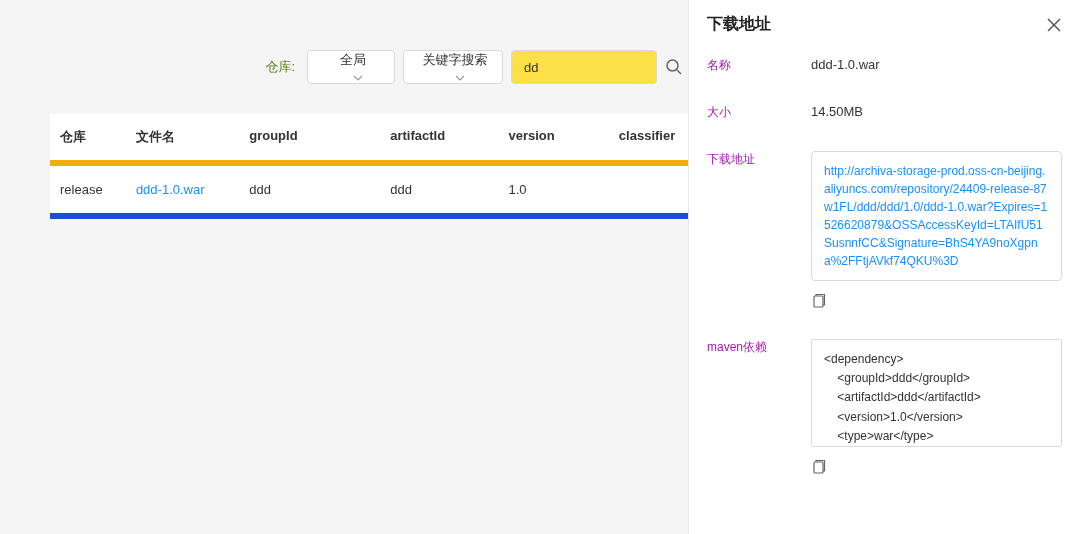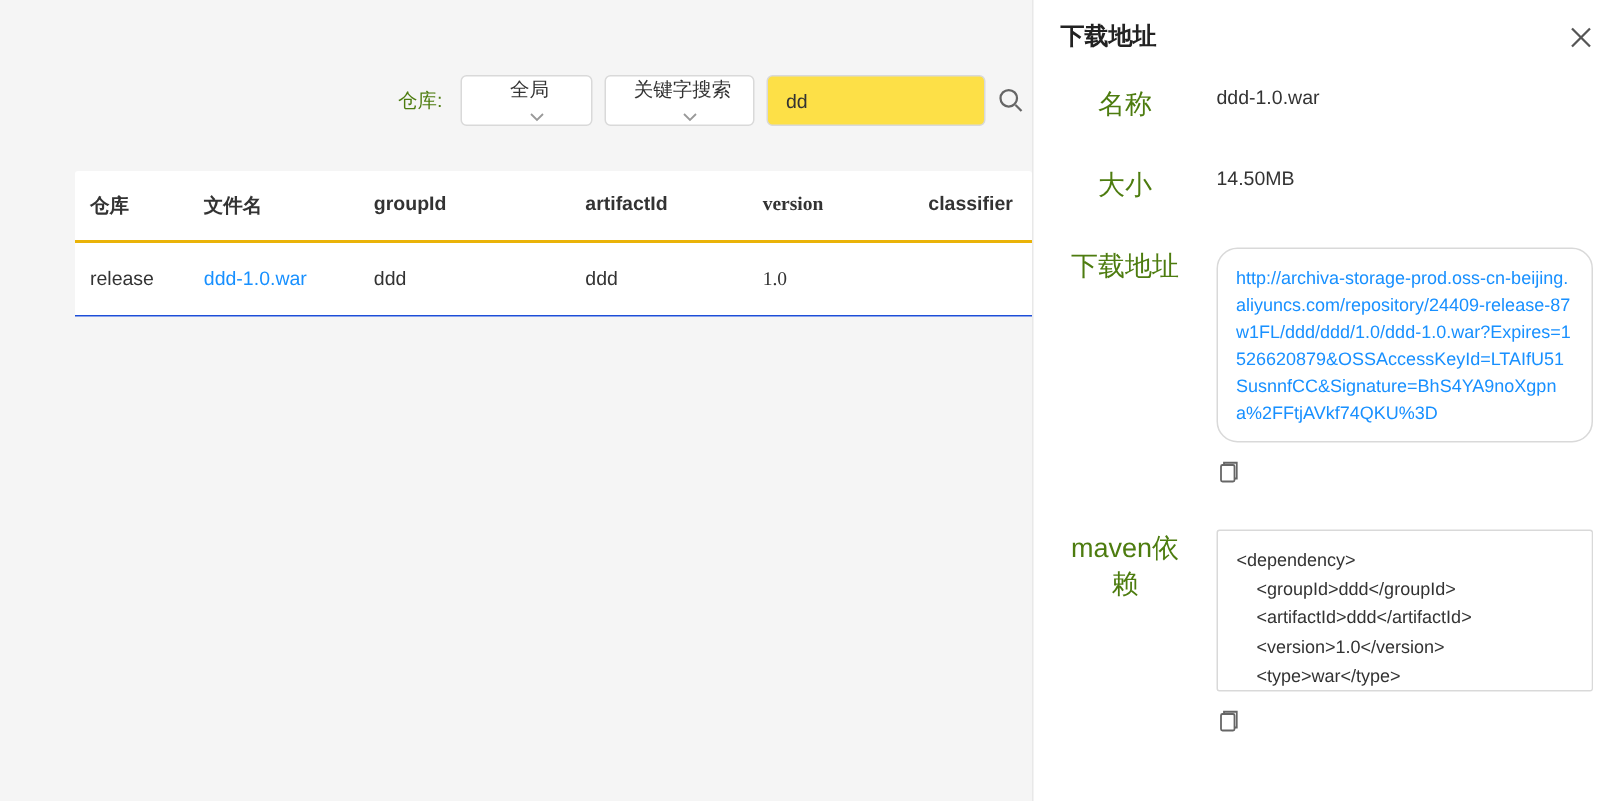--- a/index.html
+++ b/index.html
@@ -66,35 +66,35 @@
       cursor: pointer;
       color: #666;
     }
     .table {
       background: #fff;
       border-radius: 2px;
       width: 100%;
     }
     .thead {
       display: flex;
-      border-bottom: 2px solid #eab308;
+      border-bottom: 6px solid #eab308;
       padding: 14px 10px;
     }
     .th { font-weight: 600; color: #333; font-size: 13px; }
     .tbody-row {
       display: flex;
       padding: 16px 10px;
-      border-bottom: 1px solid #1d4ed8;
+      border-bottom: 6px solid #1d4ed8;
     }
     .td { color: #333; font-size: 13px; }
     .col-repo { width: 77px; }
     .col-file { width: 115px; }
     .col-gid { width: 143px; }
     .col-aid { width: 120px; }
-    .col-ver { width: 112px; font-family: Liberation Serif, serif; }
+    .col-ver { width: 112px; }
     .col-cls { width: 60px; text-align: left; }
     .link { color: #1890ff; cursor: pointer; }
     .side-panel {
       position: absolute;
       right: 0;
       top: 0;
       bottom: 0;
       width: 392px;
       background: #fff;
       border-left: 1px solid #e8e8e8;
@@ -118,35 +118,35 @@
       cursor: pointer;
       color: #555;
     }
     .detail-row {
       display: flex;
       margin-bottom: 30px;
     }
     .detail-row.tight { margin-bottom: 12px; }
     .detail-label {
       width: 104px;
-      text-align: center;
-      color: #4d7c0f;
+      text-align: left;
+      color: #a21caf;
       padding-right: 18px;
-      font-size: 18px;
+      font-size: 12px;
       flex-shrink: 0;
     }
     .detail-value {
       color: #333;
       font-size: 13px;
       flex: 1;
     }
     .url-box {
       flex: 1;
       border: 1px solid #d9d9d9;
-      border-radius: 14px;
+      border-radius: 4px;
       padding: 10px 12px;
       color: #1890ff;
       font-size: 12px;
       line-height: 1.5;
       word-break: break-all;
     }
     .copy-row {
       display: flex;
       margin-bottom: 30px;
     }

